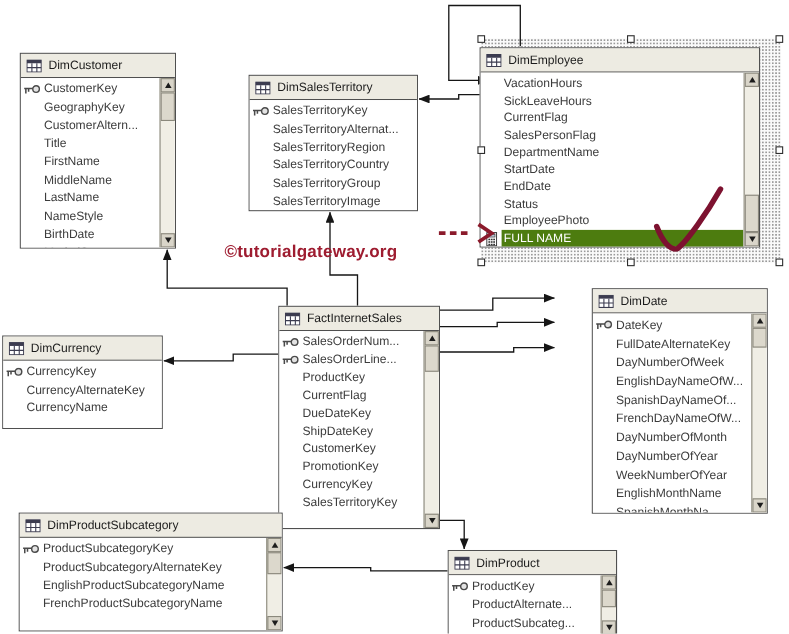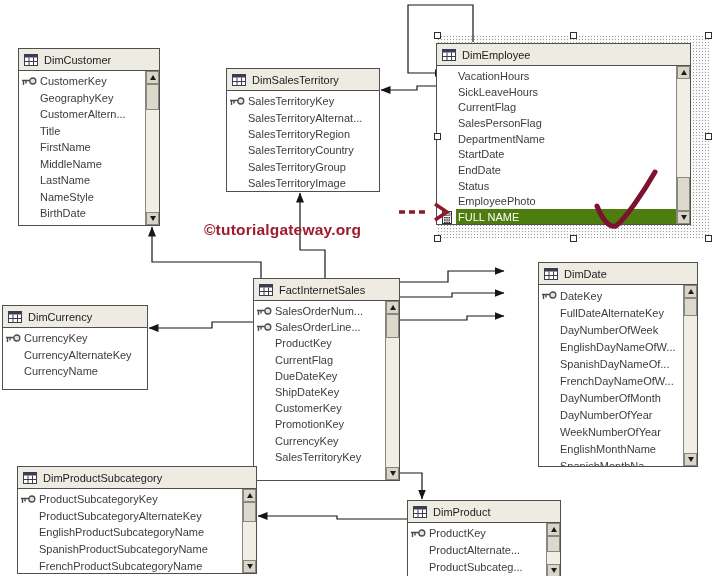--- a/index.html
+++ b/index.html
@@ -477,24 +477,20 @@
           <div class="row">
             <span class="ric"></span>
             <span class="rtext">ProductSubcategoryAlternateKey</span>
           </div>
           <div class="row">
             <span class="ric"></span>
             <span class="rtext">EnglishProductSubcategoryName</span>
           </div>
           <div class="row">
             <span class="ric"></span>
-            <span class="rtext">SpanishProductSubcategoryName</span>
-          </div>
-          <div class="row">
-            <span class="ric"></span>
             <span class="rtext">FrenchProductSubcategoryName</span>
           </div>
         </div>
         <div class="sb">
           <div class="sbtn up">
             <span class="tri-up"></span>
           </div>
           <div class="thumb" style="top:13px;height:20px"></div>
           <div class="sbtn down">
             <span class="tri-down"></span>

